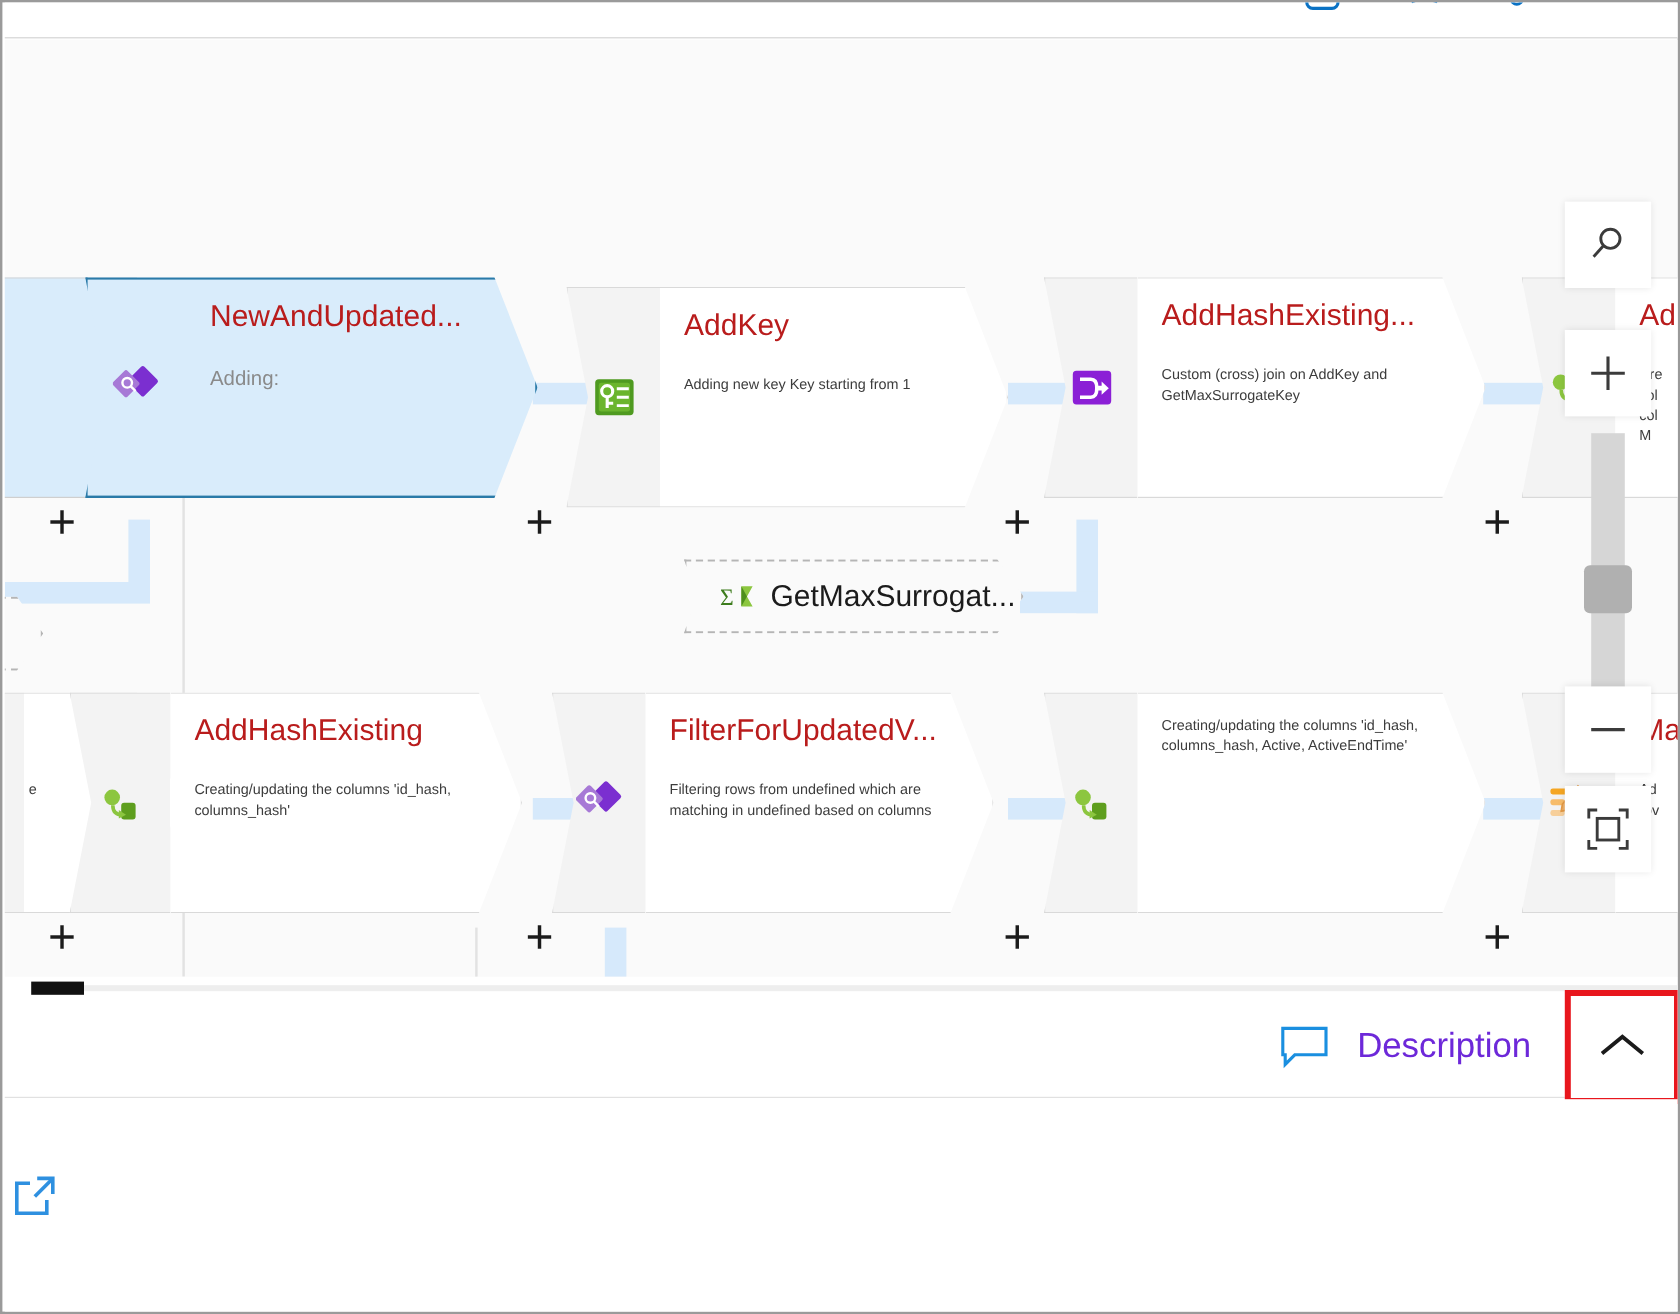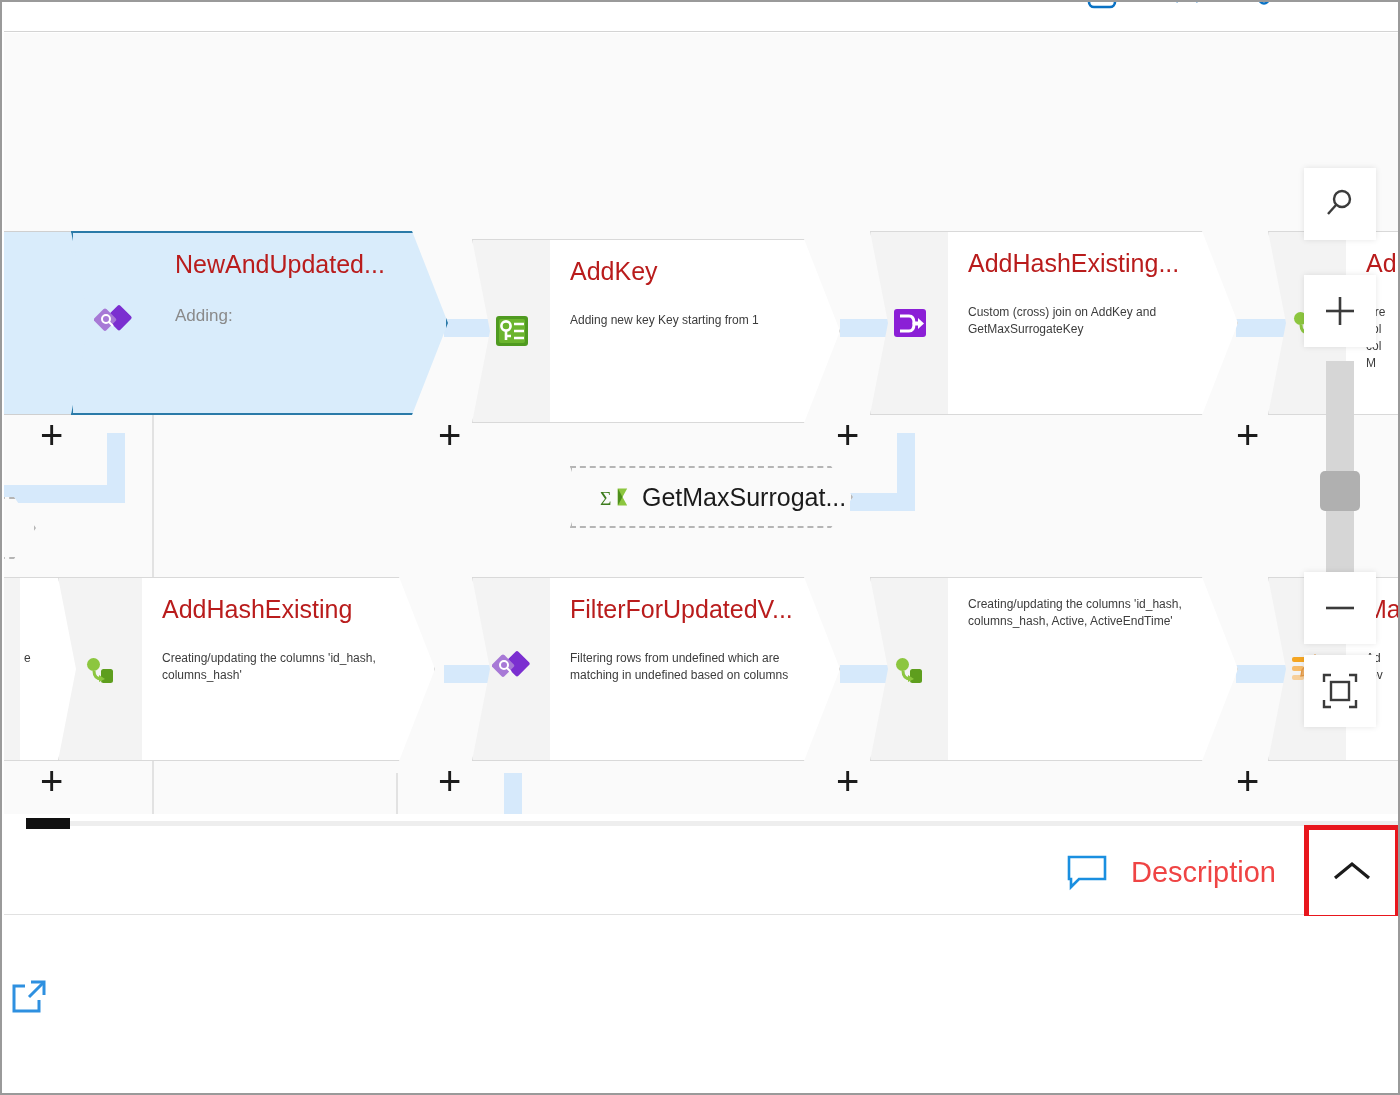--- a/index.html
+++ b/index.html
@@ -147,21 +147,21 @@
 
   
   #descbar {
     position:absolute; left:2px; top:828px; width:1396px; height:85px;
     background:#ffffff;
     border-bottom:1px solid #e1e1e1;
     display:flex; align-items:center; justify-content:flex-end;
     padding-right:0;
   }
   #desc-inner { display:flex; align-items:center; gap:22px; }
-  #desc-label { font-size:29px; color:#ef4444; }
+  #desc-label { font-size:29px; color:#6d28d9; }
   #desc-chevron-box {
     width:96px; height:95px;
     display:flex; align-items:center; justify-content:center;
     border:5px solid #e8161d;
     margin-left:6px;
     background:#ffffff;
     position:relative; top:0;
   }
 
   
@@ -326,21 +326,21 @@
           <path d="M18 26 L24 30 L18 33 Z" fill="#8cc63f"></path>
         </svg>
       </div>
       <div class="node-body" style="width:293px;">
         <div class="node-title">AddHashExisting</div>
         <div class="node-sub">Creating/updating the columns 'id_hash, columns_hash'</div>
       </div>
     </div>
     <div class="plus" style="left:434px; top:728px;">+</div>
 
-    <div class="node" style="left:468px; top:544px;">
+    <div class="node" style="left:456px; top:544px;">
       <div class="node-icon-col">
         <svg class="nicon" viewBox="0 0 40 40">
           <rect x="16" y="5" width="19" height="19" rx="2" transform="rotate(45 25 14)" fill="#7b2fd0"></rect>
           <rect x="3" y="8" width="17" height="17" rx="2" transform="rotate(45 11 16)" fill="#a779d6"></rect>
           <circle cx="12" cy="16" r="4" fill="none" stroke="#ffffff" stroke-width="2"></circle>
           <line x1="15" y1="19" x2="19" y2="23" stroke="#ffffff" stroke-width="2"></line>
         </svg>
       </div>
       <div class="node-body" style="width:290px;">
         <div class="node-title">FilterForUpdatedV...</div>

